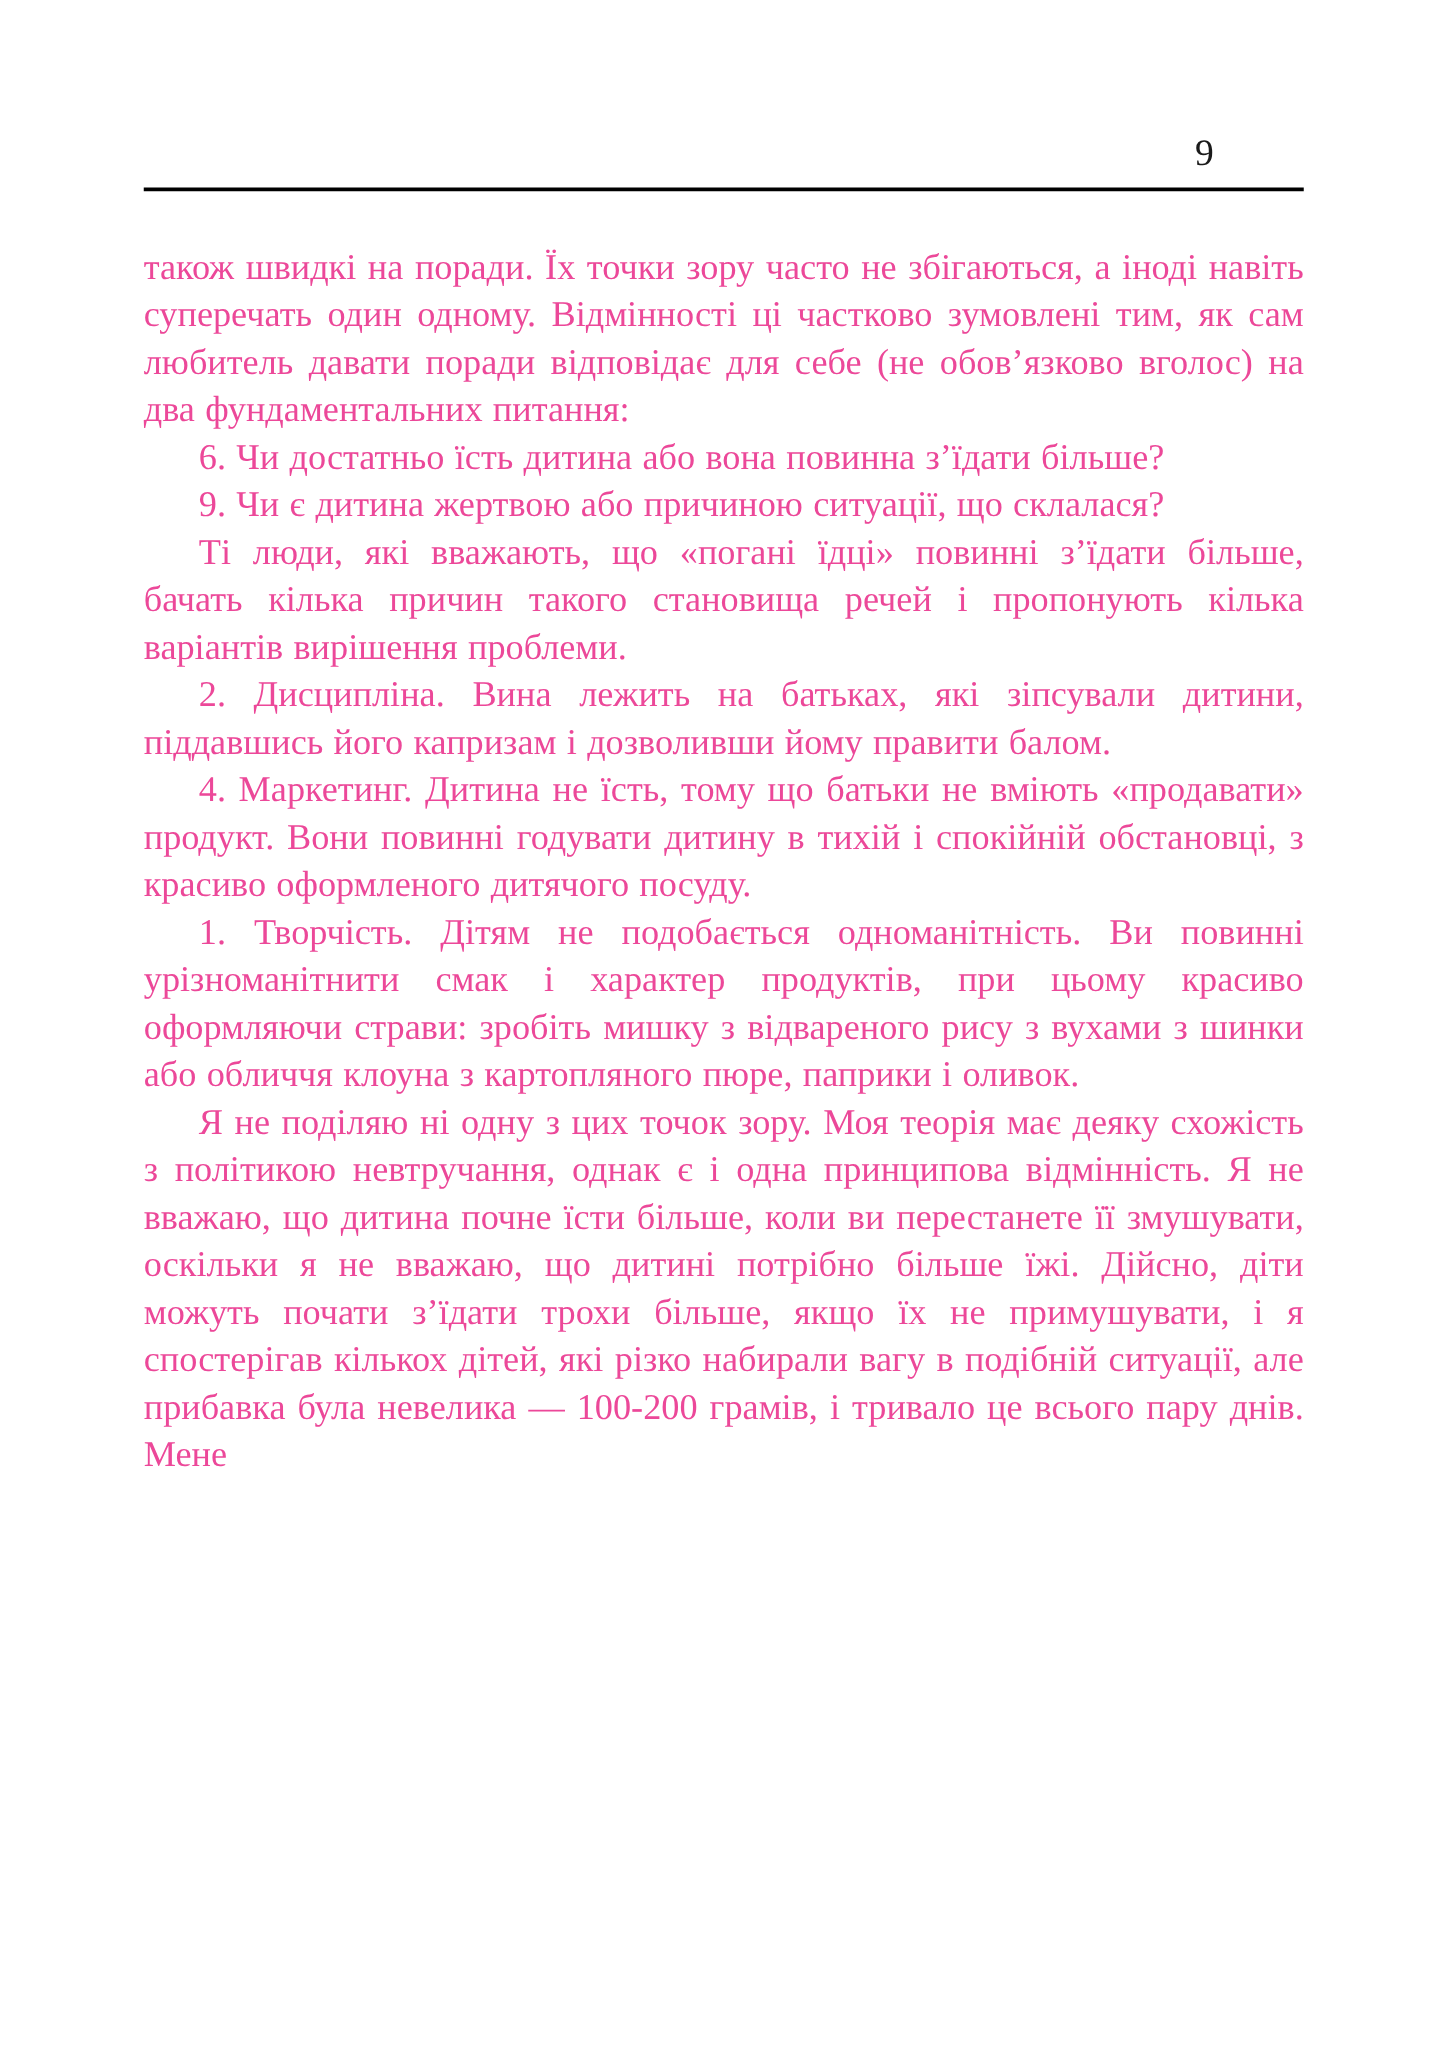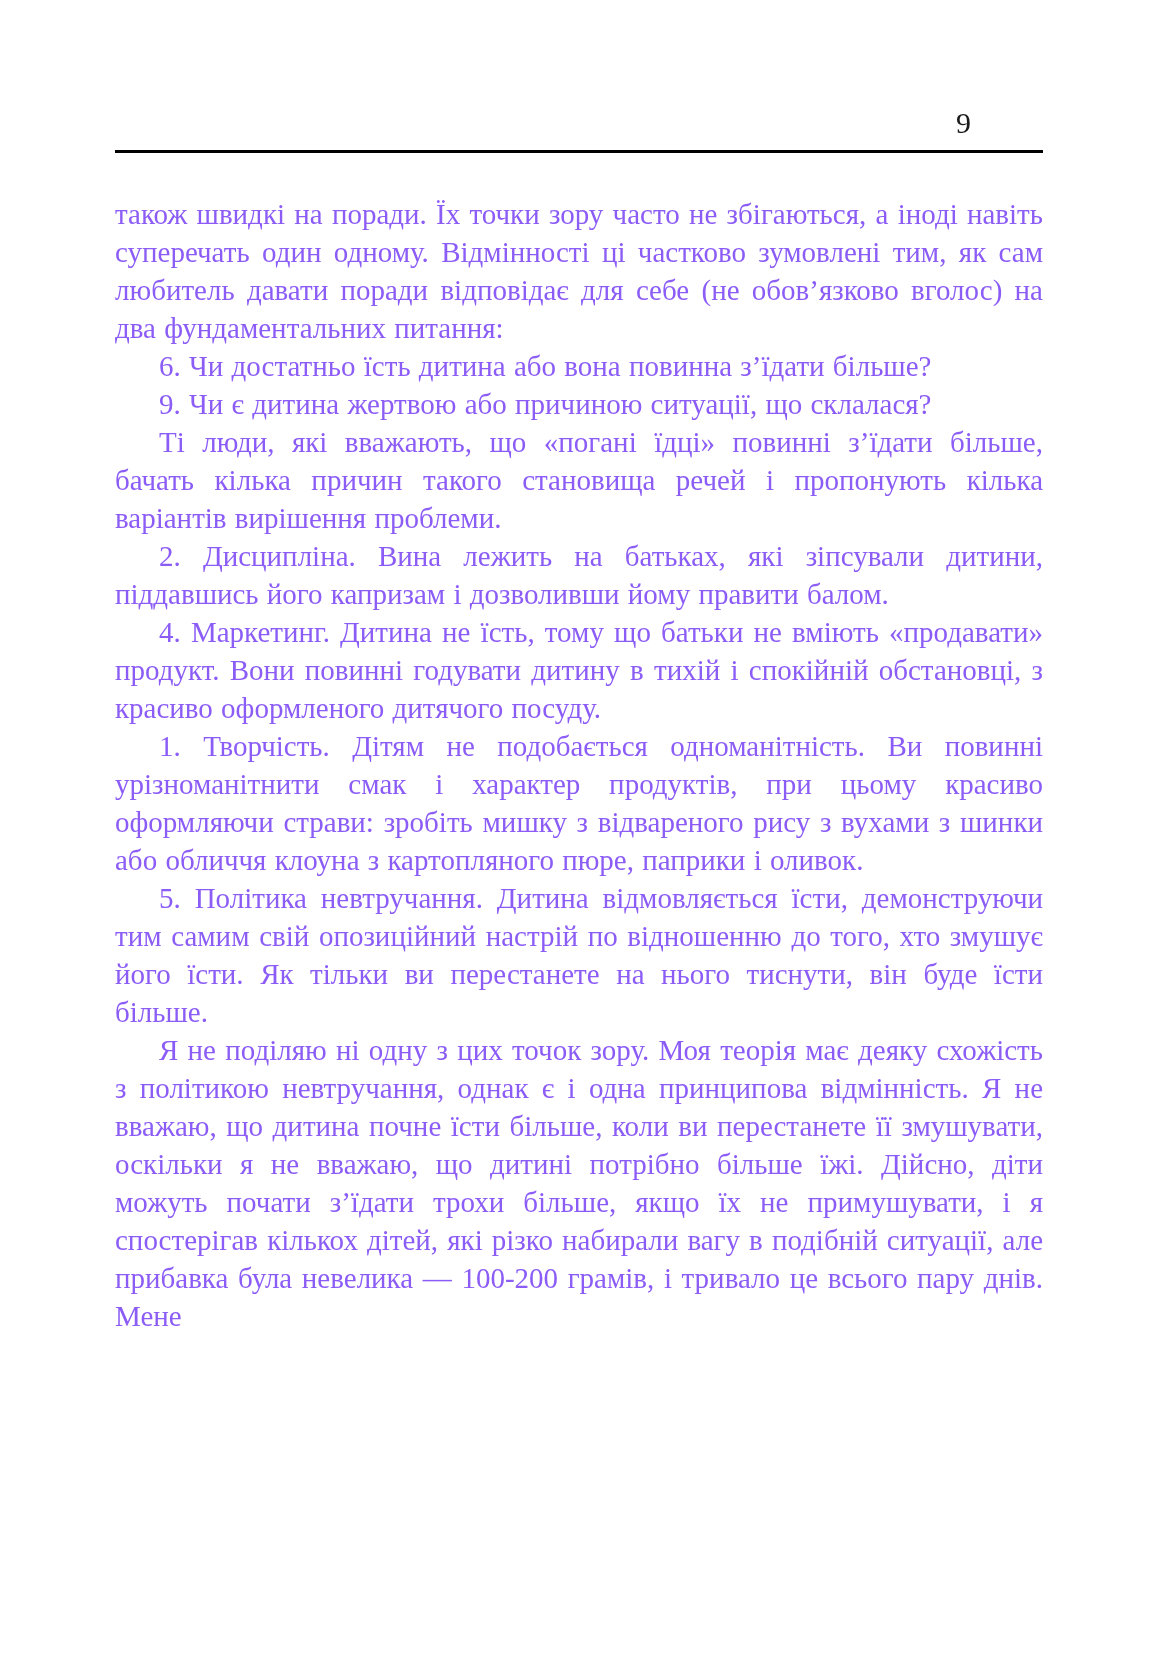--- a/index.html
+++ b/index.html
@@ -37,21 +37,21 @@
     width: 100%;
   }
   .page-body {
     margin-top: 42px;
   }
   .para {
     margin: 0;
     font-size: 29px;
     line-height: 38px;
     text-align: justify;
-    color: #8b5cf6;
+    color: #ec4899;
     word-spacing: 1px;
   }
   .para.indent {
     text-indent: 44px;
   }
 </style>
 </head>
 <body>
 
 <div class="page">
@@ -60,16 +60,15 @@
     <hr class="header-rule">
   </div>
   <div class="page-body" id="paragraphs">
       <p class="para">також швидкі на поради. Їх точки зору часто не збігаються, а іноді навіть суперечать один одному. Відмінності ці частково зумовлені тим, як сам любитель давати поради відповідає для себе (не обов’язково вголос) на два фундаментальних питання:</p>
       <p class="para indent">6. Чи достатньо їсть дитина або вона повинна з’їдати більше?</p>
       <p class="para indent">9. Чи є дитина жертвою або причиною ситуації, що склалася?</p>
       <p class="para indent">Ті люди, які вважають, що «погані їдці» повинні з’їдати більше, бачать кілька причин такого становища речей і пропонують кілька варіантів вирішення проблеми.</p>
       <p class="para indent">2. Дисципліна. Вина лежить на батьках, які зіпсували дитини, піддавшись його капризам і дозволивши йому правити балом.</p>
       <p class="para indent">4. Маркетинг. Дитина не їсть, тому що батьки не вміють «продавати» продукт. Вони повинні годувати дитину в тихій і спокійній обстановці, з красиво оформленого дитячого посуду.</p>
       <p class="para indent">1. Творчість. Дітям не подобається одноманітність. Ви повинні урізноманітнити смак і характер продуктів, при цьому красиво оформляючи страви: зробіть мишку з відвареного рису з вухами з шинки або обличчя клоуна з картопляного пюре, паприки і оливок.</p>
-      <p class="para indent">5. Політика невтручання. Дитина відмовляється їсти, демонструючи тим самим свій опозиційний настрій по відношенню до того, хто змушує його їсти. Як тільки ви перестанете на нього тиснути, він буде їсти більше.</p>
       <p class="para indent">Я не поділяю ні одну з цих точок зору. Моя теорія має деяку схожість з політикою невтручання, однак є і одна принципова відмінність. Я не вважаю, що дитина почне їсти більше, коли ви перестанете її змушувати, оскільки я не вважаю, що дитині потрібно більше їжі. Дійсно, діти можуть почати з’їдати трохи більше, якщо їх не примушувати, і я спостерігав кількох дітей, які різко набирали вагу в подібній ситуації, але прибавка була невелика — 100-200 грамів, і тривало це всього пару днів. Мене</p>
     </div>
 </div>
 
 </body></html>

